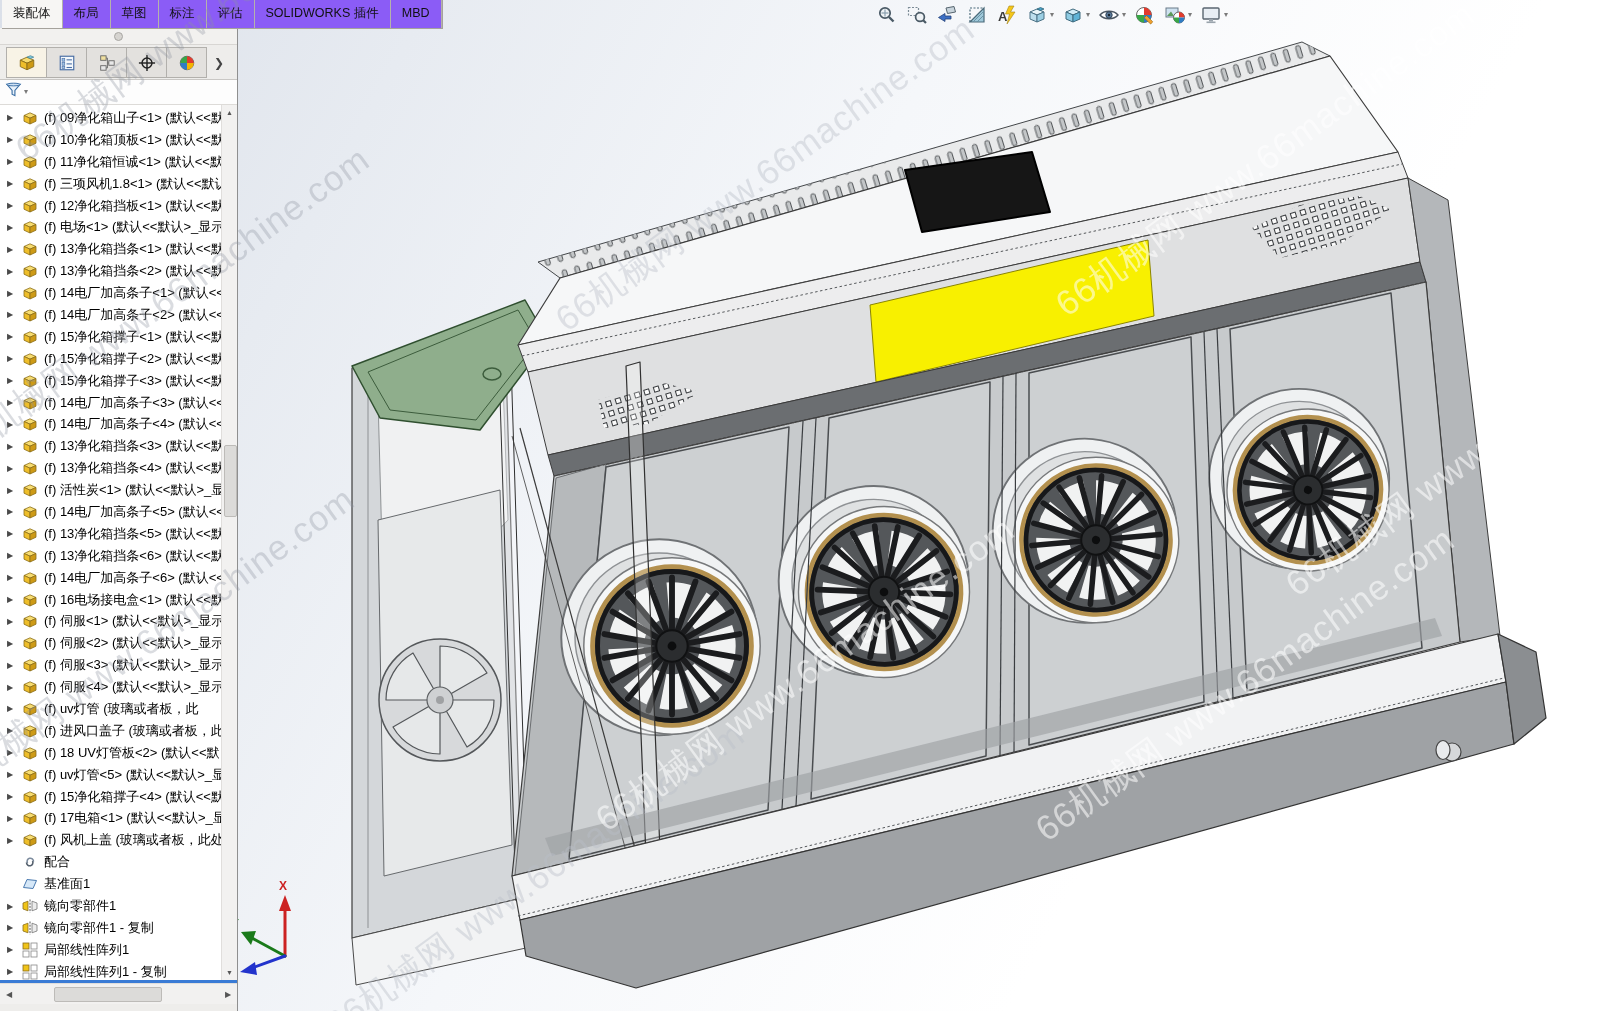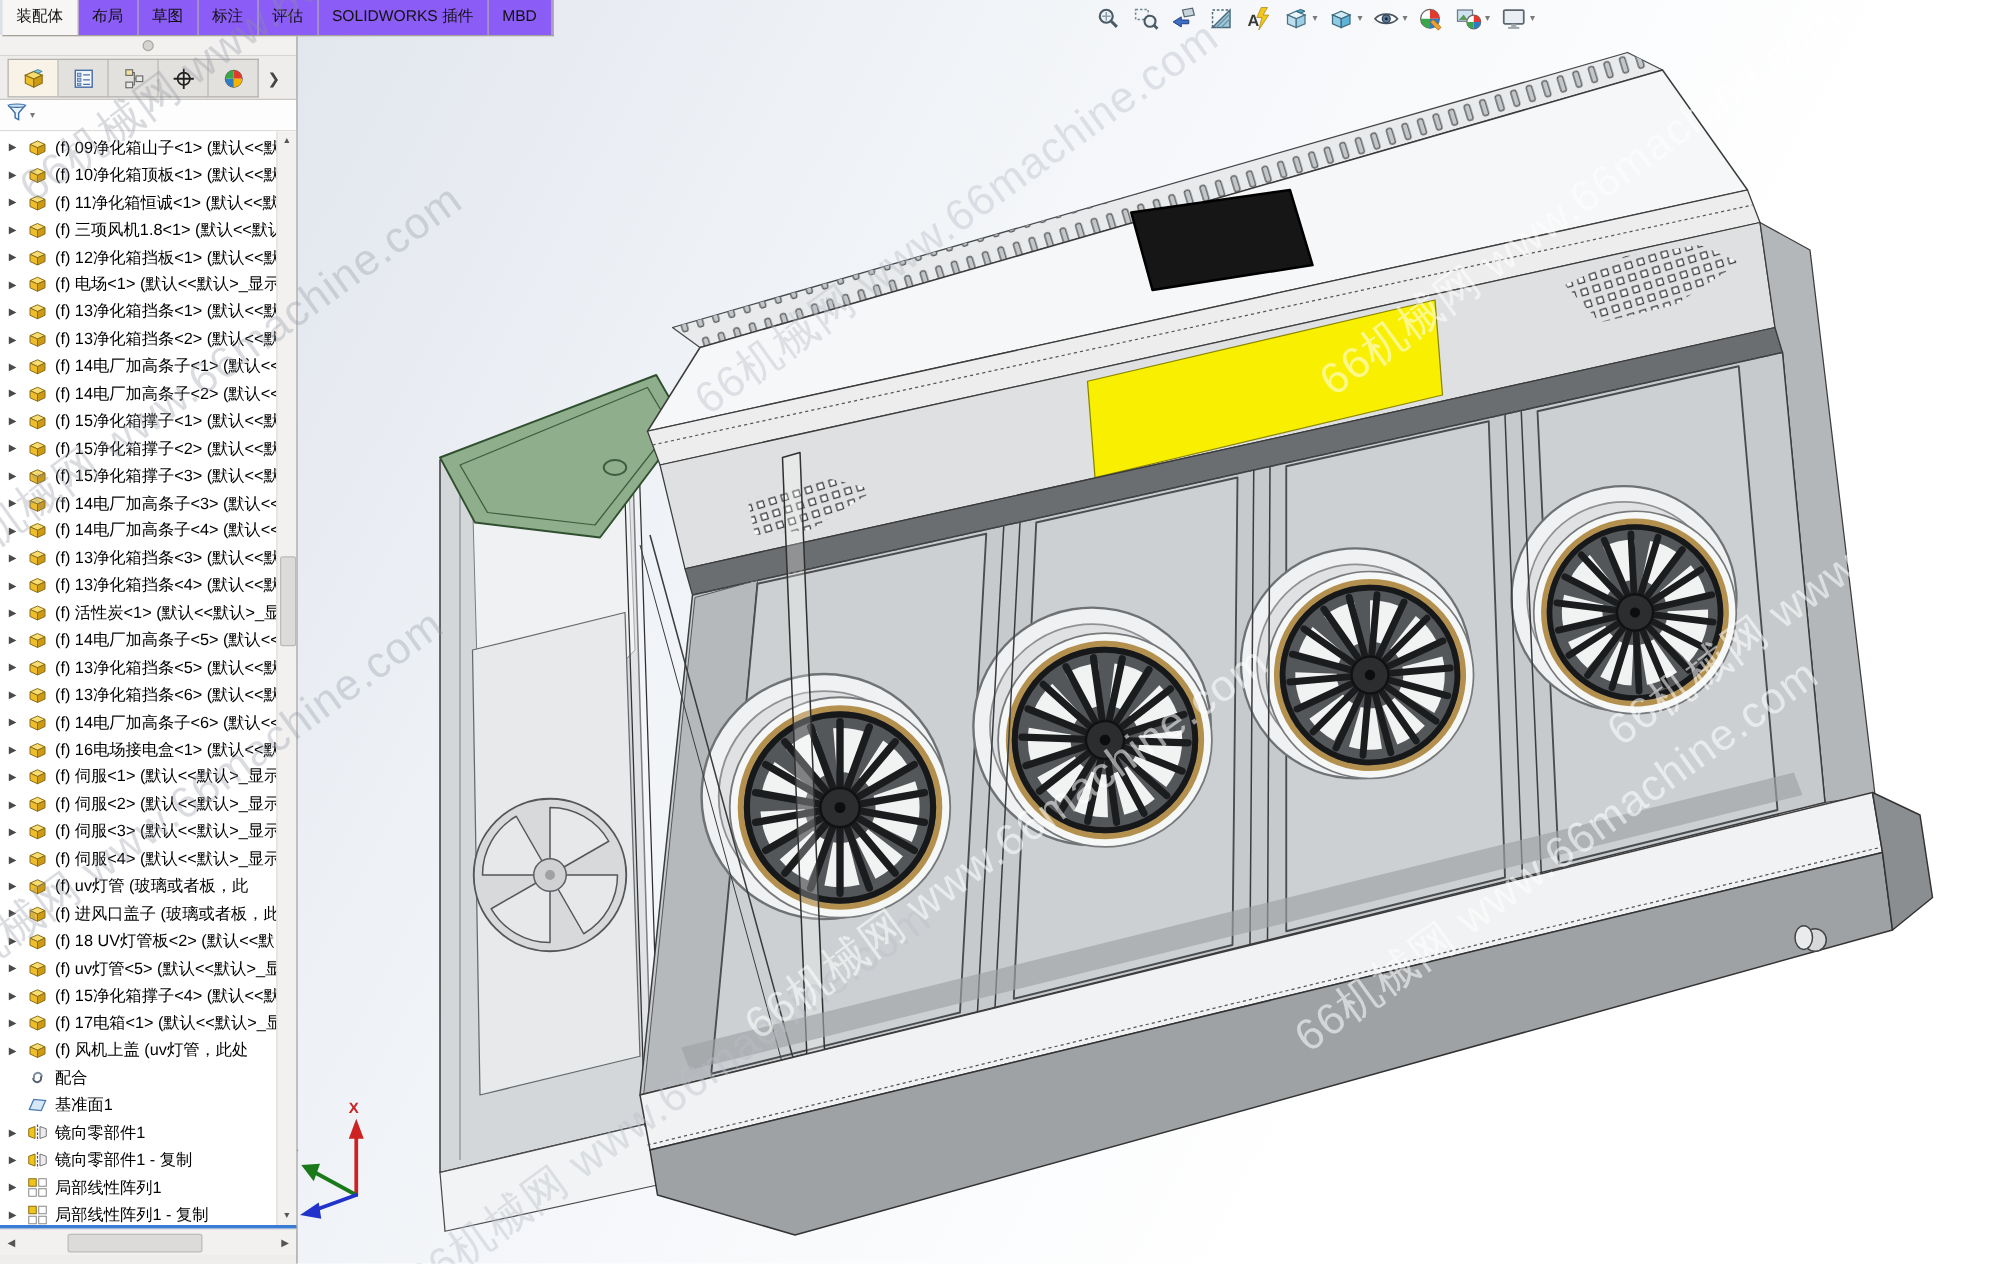--- a/index.html
+++ b/index.html
@@ -825,21 +825,21 @@
         <div class="trow">
           <span class="arrow on">▶</span>
           <span class="ticon part">
             <svg class="ic-part" viewBox="0 0 16 16">
               <polygon points="2,5.5 8,2.8 14,5.5 8,8.2" fill="#f7dc6f" stroke="#8a6d1a" stroke-width="0.8"></polygon>
               <polygon points="2,5.5 8,8.2 8,14 2,11.2" fill="#eebe2a" stroke="#8a6d1a" stroke-width="0.8"></polygon>
               <polygon points="8,8.2 14,5.5 14,11.2 8,14" fill="#cd9a16" stroke="#8a6d1a" stroke-width="0.8"></polygon>
             </svg>
 
           </span>
-          <span class="tlabel">(f) 风机上盖 (uv灯管，此处</span>
+          <span class="tlabel">(f) 风机上盖 (玻璃或者板，此处</span>
         </div>
 
         <div class="trow">
           <span class="arrow">▶</span>
           <span class="ticon mates">
 
             <svg class="ic-mates" viewBox="0 0 16 16">
               <path d="M5.5 9 a3.2 3.2 0 1 1 6 -1.5" fill="none" stroke="#7d8c9e" stroke-width="1.6"></path>
               <path d="M10.5 7 a3.2 3.2 0 1 1 -6 1.5" fill="none" stroke="#55616e" stroke-width="1.6"></path>
             </svg>

